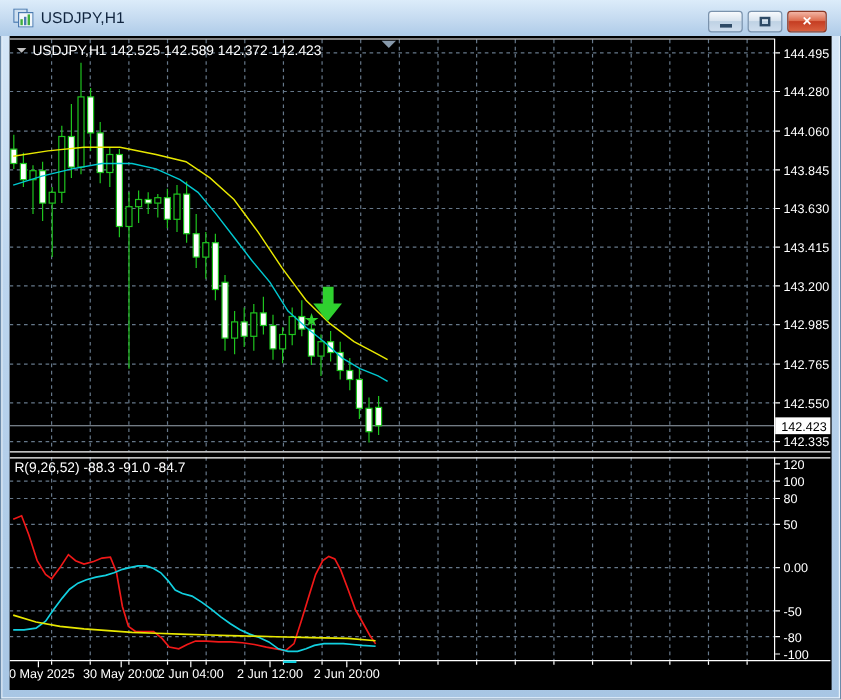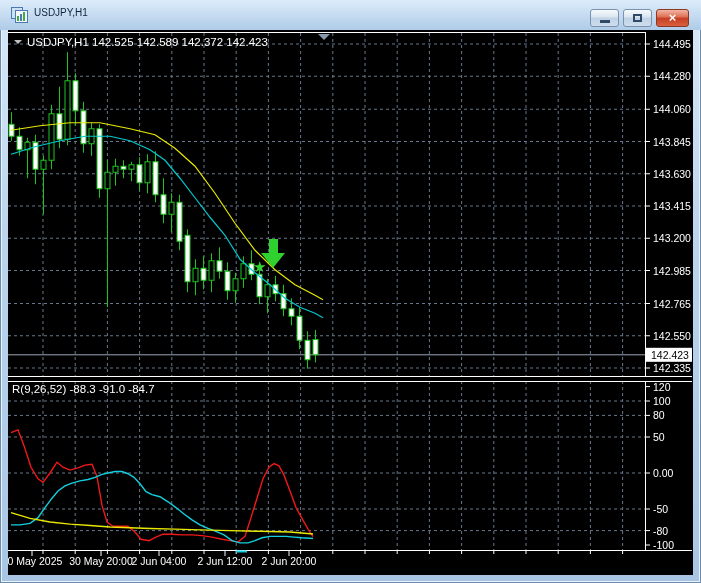--- a/index.html
+++ b/index.html
@@ -3,21 +3,21 @@
 <meta charset="utf-8">
 <style>
   html,body{margin:0;padding:0;background:#fff;font-family:"Liberation Sans",sans-serif;}
   .win{position:relative;width:701px;height:583px;
        background:linear-gradient(180deg,#d9e9f8 0%,#bcd5ee 40%,#a8c6e4 100%);
        box-shadow:inset 0 0 0 1px #6d8cab, inset 0 0 0 2px #e8f2fb;overflow:hidden;}
   .titlebar{position:absolute;left:0;top:0;width:100%;height:30px;
        background:linear-gradient(180deg,#dcecfa 0%,#c4daf0 55%,#aecbe8 100%);
        display:flex;align-items:center;}
   .titleicon{position:absolute;left:11px;top:7px;width:17px;height:16px;}
-  .titletext{position:absolute;left:34px;top:7px;font-size:10px;color:#10243e;}
+  .titletext{position:absolute;left:34px;top:7px;font-size:13px;color:#10243e;}
   .controls{position:absolute;right:12px;top:9px;display:flex;gap:4px;}
   .cbtn{box-sizing:border-box;height:18px;border:1px solid #7a92ac;border-radius:3px;
        display:flex;align-items:center;justify-content:center;cursor:default;padding:0;}
   .cbtn.min,.cbtn.max{width:29px;background:linear-gradient(180deg,#f7fafd 0%,#d9e4ef 45%,#bfd2e4 50%,#cfdeee 100%);}
   .cbtn.close{width:33px;background:linear-gradient(180deg,#f2b5a5 0%,#dd6d4f 45%,#c53d22 50%,#d9603f 100%);border-color:#8c3824;}
   .g-min{width:10px;height:3px;background:#2e4a66;margin-top:6px;}
   .g-max{width:9px;height:8px;border:2px solid #2e4a66;box-sizing:border-box;background:transparent;}
   .g-close{color:#fff;font-size:13px;font-weight:bold;line-height:1;margin-top:-1px;}
   .client{position:absolute;left:8px;top:30px;width:685px;height:545px;background:#000;}
   svg text{font-family:"Liberation Sans",sans-serif;}

